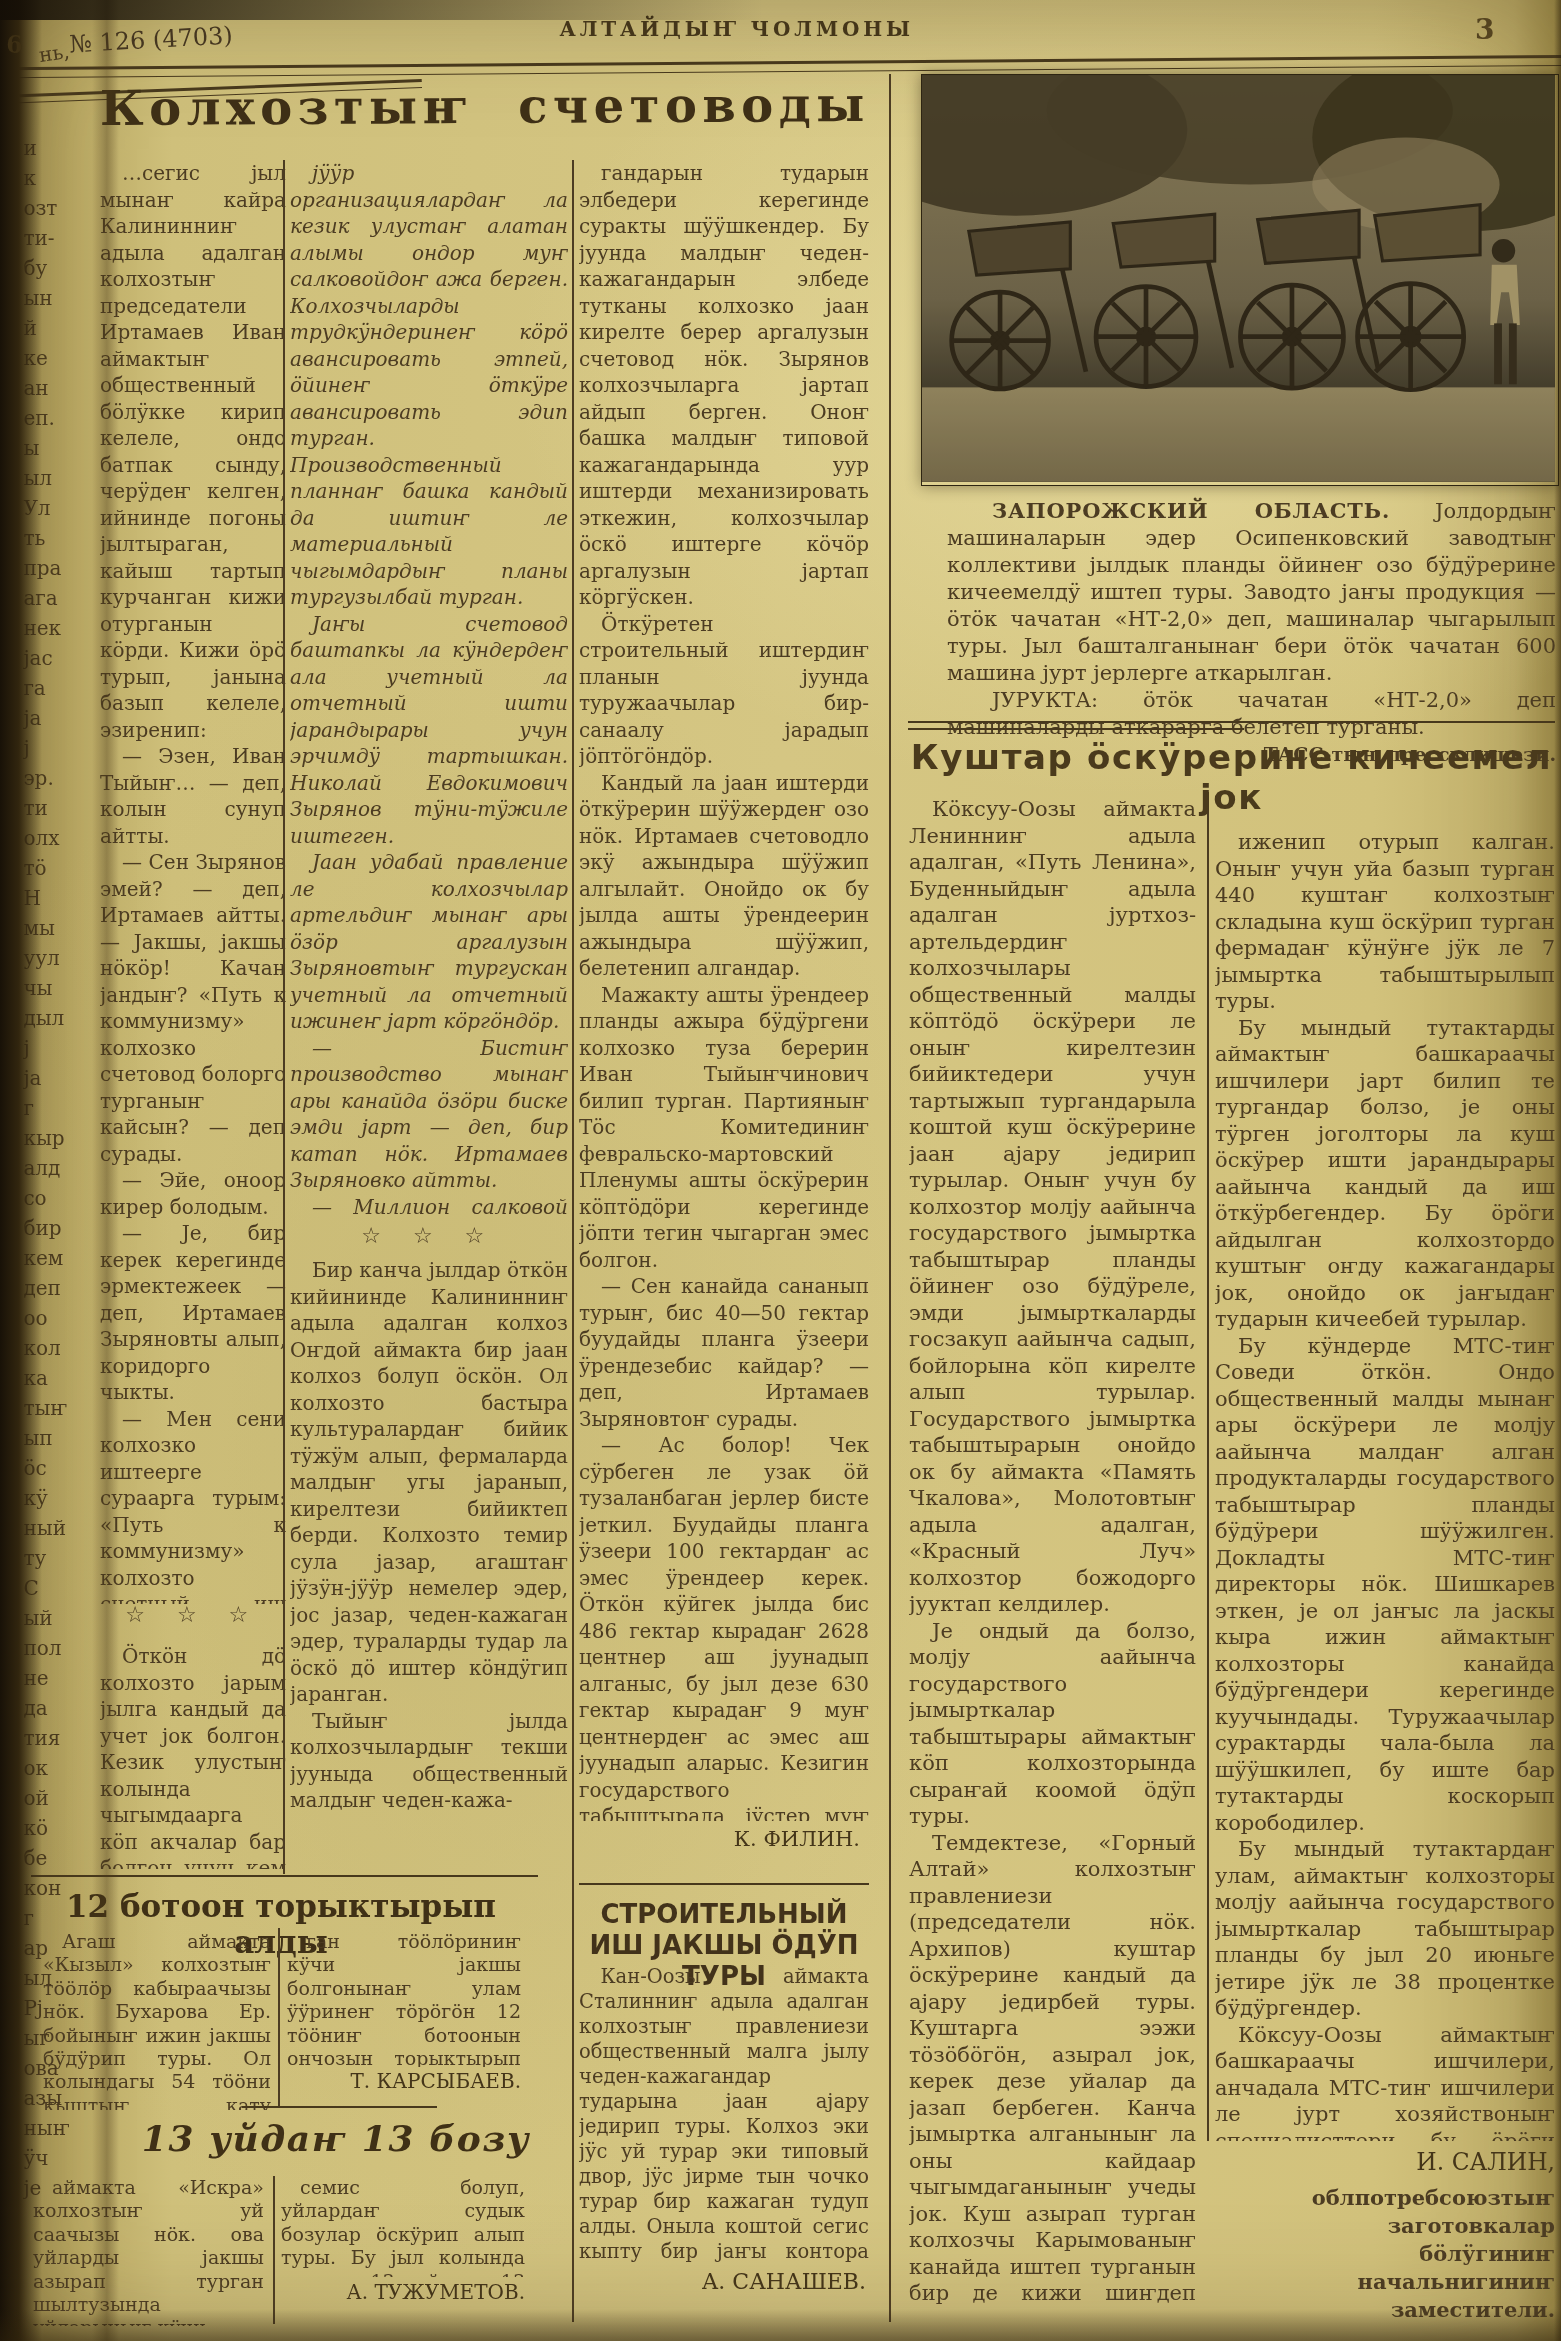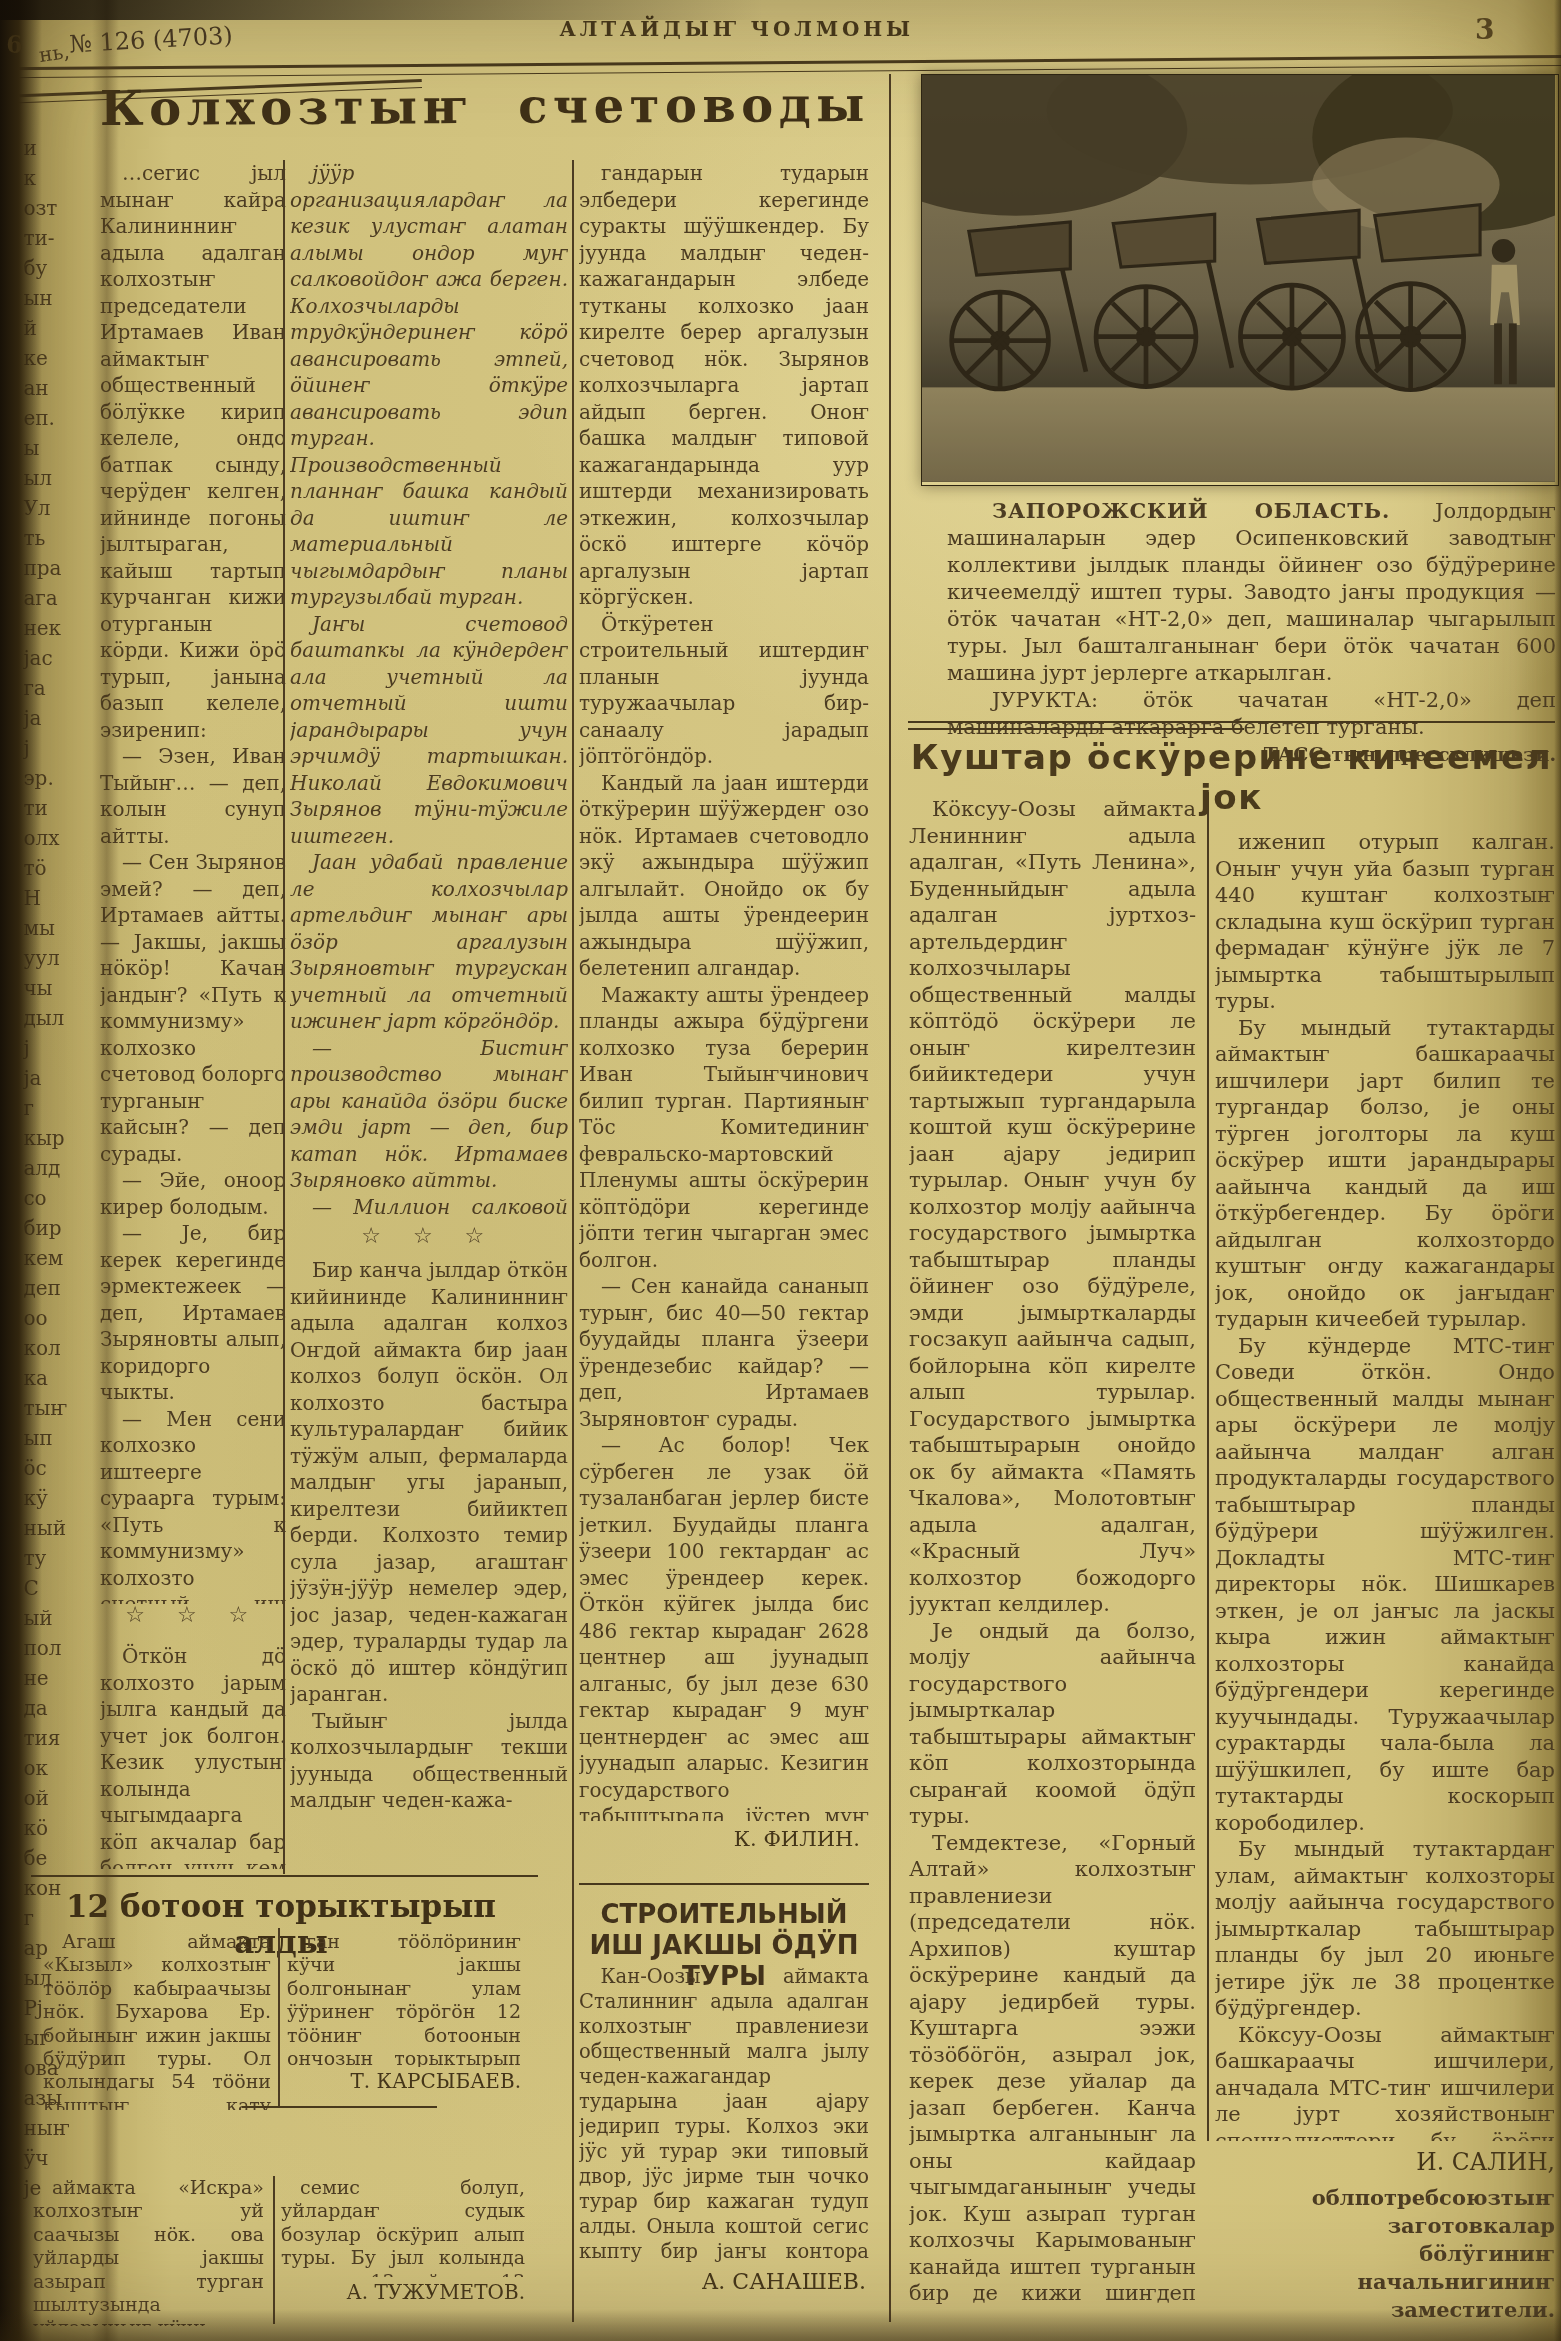--- a/index.html
+++ b/index.html
@@ -312,20 +312,21 @@
   <div class="abs smallbody ccol1">
       <p>Агаш аймакта «Кызыл» колхозтыҥ тӧӧлӧр кабыраачызы нӧк. Бухарова Ер. бойыныҥ ижин јакшы бӱдӱрип туры. Ол колындагы 54 тӧӧни кыштыҥ кату ӧйлӧринеҥ јакшы чыгарып алган. Ованыҥ кабырып тур-</p>
     </div>
   <div class="abs smallbody ccol2">
       <p>ган тӧӧлӧриниҥ кӱчи јакшы болгонынаҥ улам ӱӱринеҥ тӧрӧгӧн 12 тӧӧниҥ ботоонын ончозын торыктырып алды. Эмди олорды јакшы одорлорго чыгарып кабырып туры.</p>
     </div>
   <div class="abs byline byline-kars">Т. КАРСЫБАЕВ.</div>
   <div class="abs vr" style="left:278px;top:1928px;height:178px;"></div>
 
   <div class="abs rule-calf"></div>
+  <div class="abs headline-calf">13 уйдаҥ 13 бозу</div>
   <div class="abs smallbody fcol1">
       <p>аймакта «Искра» колхозтыҥ уй саачызы нӧк. ова уйларды јакшы азырап турган шылтузында уйларыныҥ кӱчи</p>
     </div>
   <div class="abs smallbody fcol2">
       <p>семис болуп, уйлардаҥ судык бозулар ӧскӱрип алып туры. Бу јыл колында турган 13 уйдаҥ 13 бозу торыктырып алды.</p>
     </div>
   <div class="abs byline byline-tuzh">А. ТУЖУМЕТОВ.</div>
   <div class="abs vr" style="left:273px;top:2176px;height:148px;"></div>
 
   <div class="abs hr rule-constr"></div>

